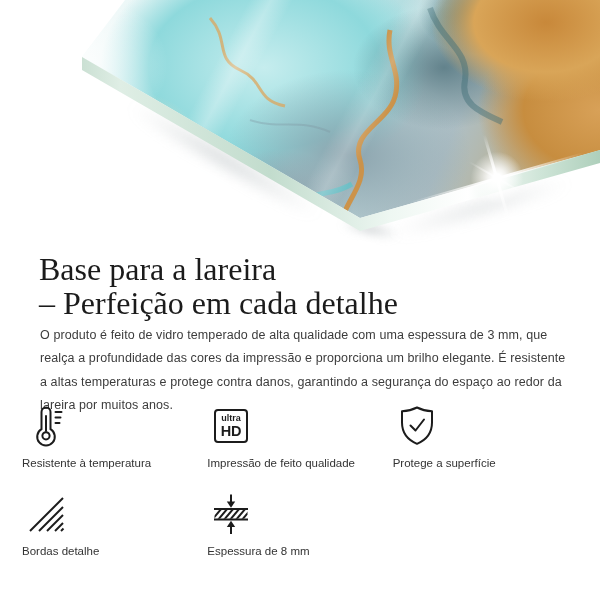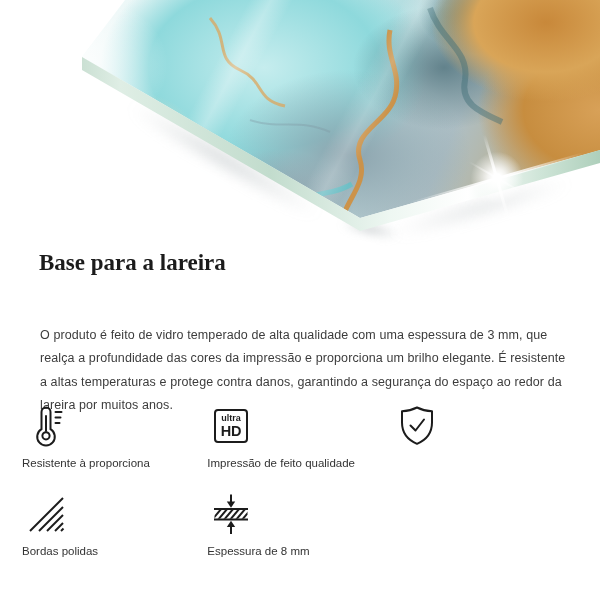--- a/index.html
+++ b/index.html
@@ -49,21 +49,21 @@
   .sparkle .glow{position:absolute;left:-30px;top:-30px;width:60px;height:60px;border-radius:50%;
     background:radial-gradient(circle,#ffffff 0 10%,rgba(255,255,255,.85) 22%,rgba(225,245,240,0) 62%);}
   .sparkle .ray{position:absolute;background:linear-gradient(to right,rgba(255,255,255,0),#ffffff 45%,#ffffff 55%,rgba(255,255,255,0));}
   .ray1{width:180px;height:3px;left:-90px;top:-1.5px;transform:rotate(-16deg);}
   .ray2{width:90px;height:2.5px;left:-45px;top:-1.25px;transform:rotate(74deg);}
   .ray3{width:64px;height:2px;left:-32px;top:-1px;transform:rotate(30deg);opacity:.65;}
   
   .heading{
     position:absolute;left:39px;top:231px;
     font-family:"Liberation Serif","DejaVu Serif",serif;
-    font-size:23px;line-height:34px;color:#1b1b1b;font-weight:700;
+    font-size:32px;line-height:34px;color:#1b1b1b;font-weight:400;
   }
   .desc{
     position:absolute;left:40px;top:311px;width:530px;
     font-size:12.5px;line-height:23.5px;color:#3c3c3c;letter-spacing:.1px;
   }
   
   .features{
     position:absolute;left:22px;top:402px;width:556px;
     display:grid;grid-template-columns:repeat(3,1fr);row-gap:20px;
   }
@@ -100,72 +100,74 @@
   <div class="sparkle">
     <div class="glow"></div>
     <div class="ray ray1"></div>
     <div class="ray ray2"></div>
     <div class="ray ray3"></div>
   </div>
 </div>
 
 <h1 class="heading">
   <span>Base para a lareira</span><br>
+  <span>– Perfeição em cada detalhe</span>
 </h1>
 
 <p class="desc">O produto é feito de vidro temperado de alta qualidade com uma espessura de 3 mm, que realça a profundidade das cores da impressão e proporciona um brilho elegante. É resistente a altas temperaturas e protege contra danos, garantindo a segurança do espaço ao redor da lareira por muitos anos.</p>
 
 <div class="features">
 
   <div class="cell">
     <div class="icon-wrap">
       <svg width="48" height="48" viewBox="0 0 48 48">
         <path class="ico" d="M19.5 27.2 V10 a4.5 4.5 0 0 1 9 0 v17.2 a8.8 8.8 0 1 1 -9 0 Z"></path>
         <circle class="ico" cx="24" cy="33.8" r="3.6"></circle>
         <line class="ico" x1="24" y1="14" x2="24" y2="29" stroke-linecap="round"></line>
         <line class="ico" x1="33.5" y1="10" x2="39.5" y2="10" stroke-linecap="round"></line>
         <line class="ico" x1="33.5" y1="15.5" x2="38.5" y2="15.5" stroke-linecap="round"></line>
         <line class="ico" x1="33.5" y1="21" x2="37.5" y2="21" stroke-linecap="round"></line>
       </svg>
     </div>
-    <div class="feat-label">Resistente à proporciona</div>
+    <div class="feat-label">Resistente à temperatura</div>
   </div>
 
   <div class="cell">
     <div class="icon-wrap">
       <svg width="48" height="48" viewBox="0 0 48 48">
         <rect class="ico" x="8" y="8" width="32" height="32" rx="3" stroke-width="2.6"></rect>
         <text class="badge-top" x="24" y="19" text-anchor="middle">ultra</text>
         <text class="badge-bottom" x="24" y="34" text-anchor="middle">HD</text>
       </svg>
     </div>
     <div class="feat-label">Impressão de feito qualidade</div>
   </div>
 
   <div class="cell">
     <div class="icon-wrap">
       <svg width="48" height="48" viewBox="0 0 48 48">
         <path class="ico" d="M24 5.5 C28.5 7.8 33.5 9 39 9.3 V20.5 C39 30.5 33 38 24 41.8 C15 38 9 30.5 9 20.5 V9.3 C14.5 9 19.5 7.8 24 5.5 Z" stroke-linejoin="round"></path>
         <path class="ico" d="M17.5 23.5 L22.5 28.5 L31 17.5" stroke-width="2.3" stroke-linecap="round" stroke-linejoin="round"></path>
       </svg>
     </div>
+    <div class="feat-label">Protege a superfície</div>
   </div>
 
 
   <div class="cell">
     <div class="icon-wrap">
       <svg width="48" height="48" viewBox="0 0 48 48">
         <line class="ico" x1="8" y1="41" x2="41" y2="8" stroke-width="4.5"></line>
         <line class="ico" x1="17" y1="41" x2="41" y2="17" stroke-width="4"></line>
         <line class="ico" x1="25" y1="41" x2="41" y2="25" stroke-width="3.5"></line>
         <line class="ico" x1="33" y1="41" x2="41" y2="33" stroke-width="3"></line>
         <line class="ico" x1="39" y1="41" x2="41.5" y2="38.5" stroke-width="2.4"></line>
       </svg>
     </div>
-    <div class="feat-label">Bordas polidas</div>
+    <div class="feat-label">Bordas detalhe</div>
   </div>
 
   <div class="cell">
     <div class="icon-wrap">
       <svg width="48" height="48" viewBox="0 0 48 48">
         <defs>
             <clipPath id="barclip">
               <rect x="7.5" y="19.8" width="33" height="9"></rect>
             </clipPath>
           </defs>

